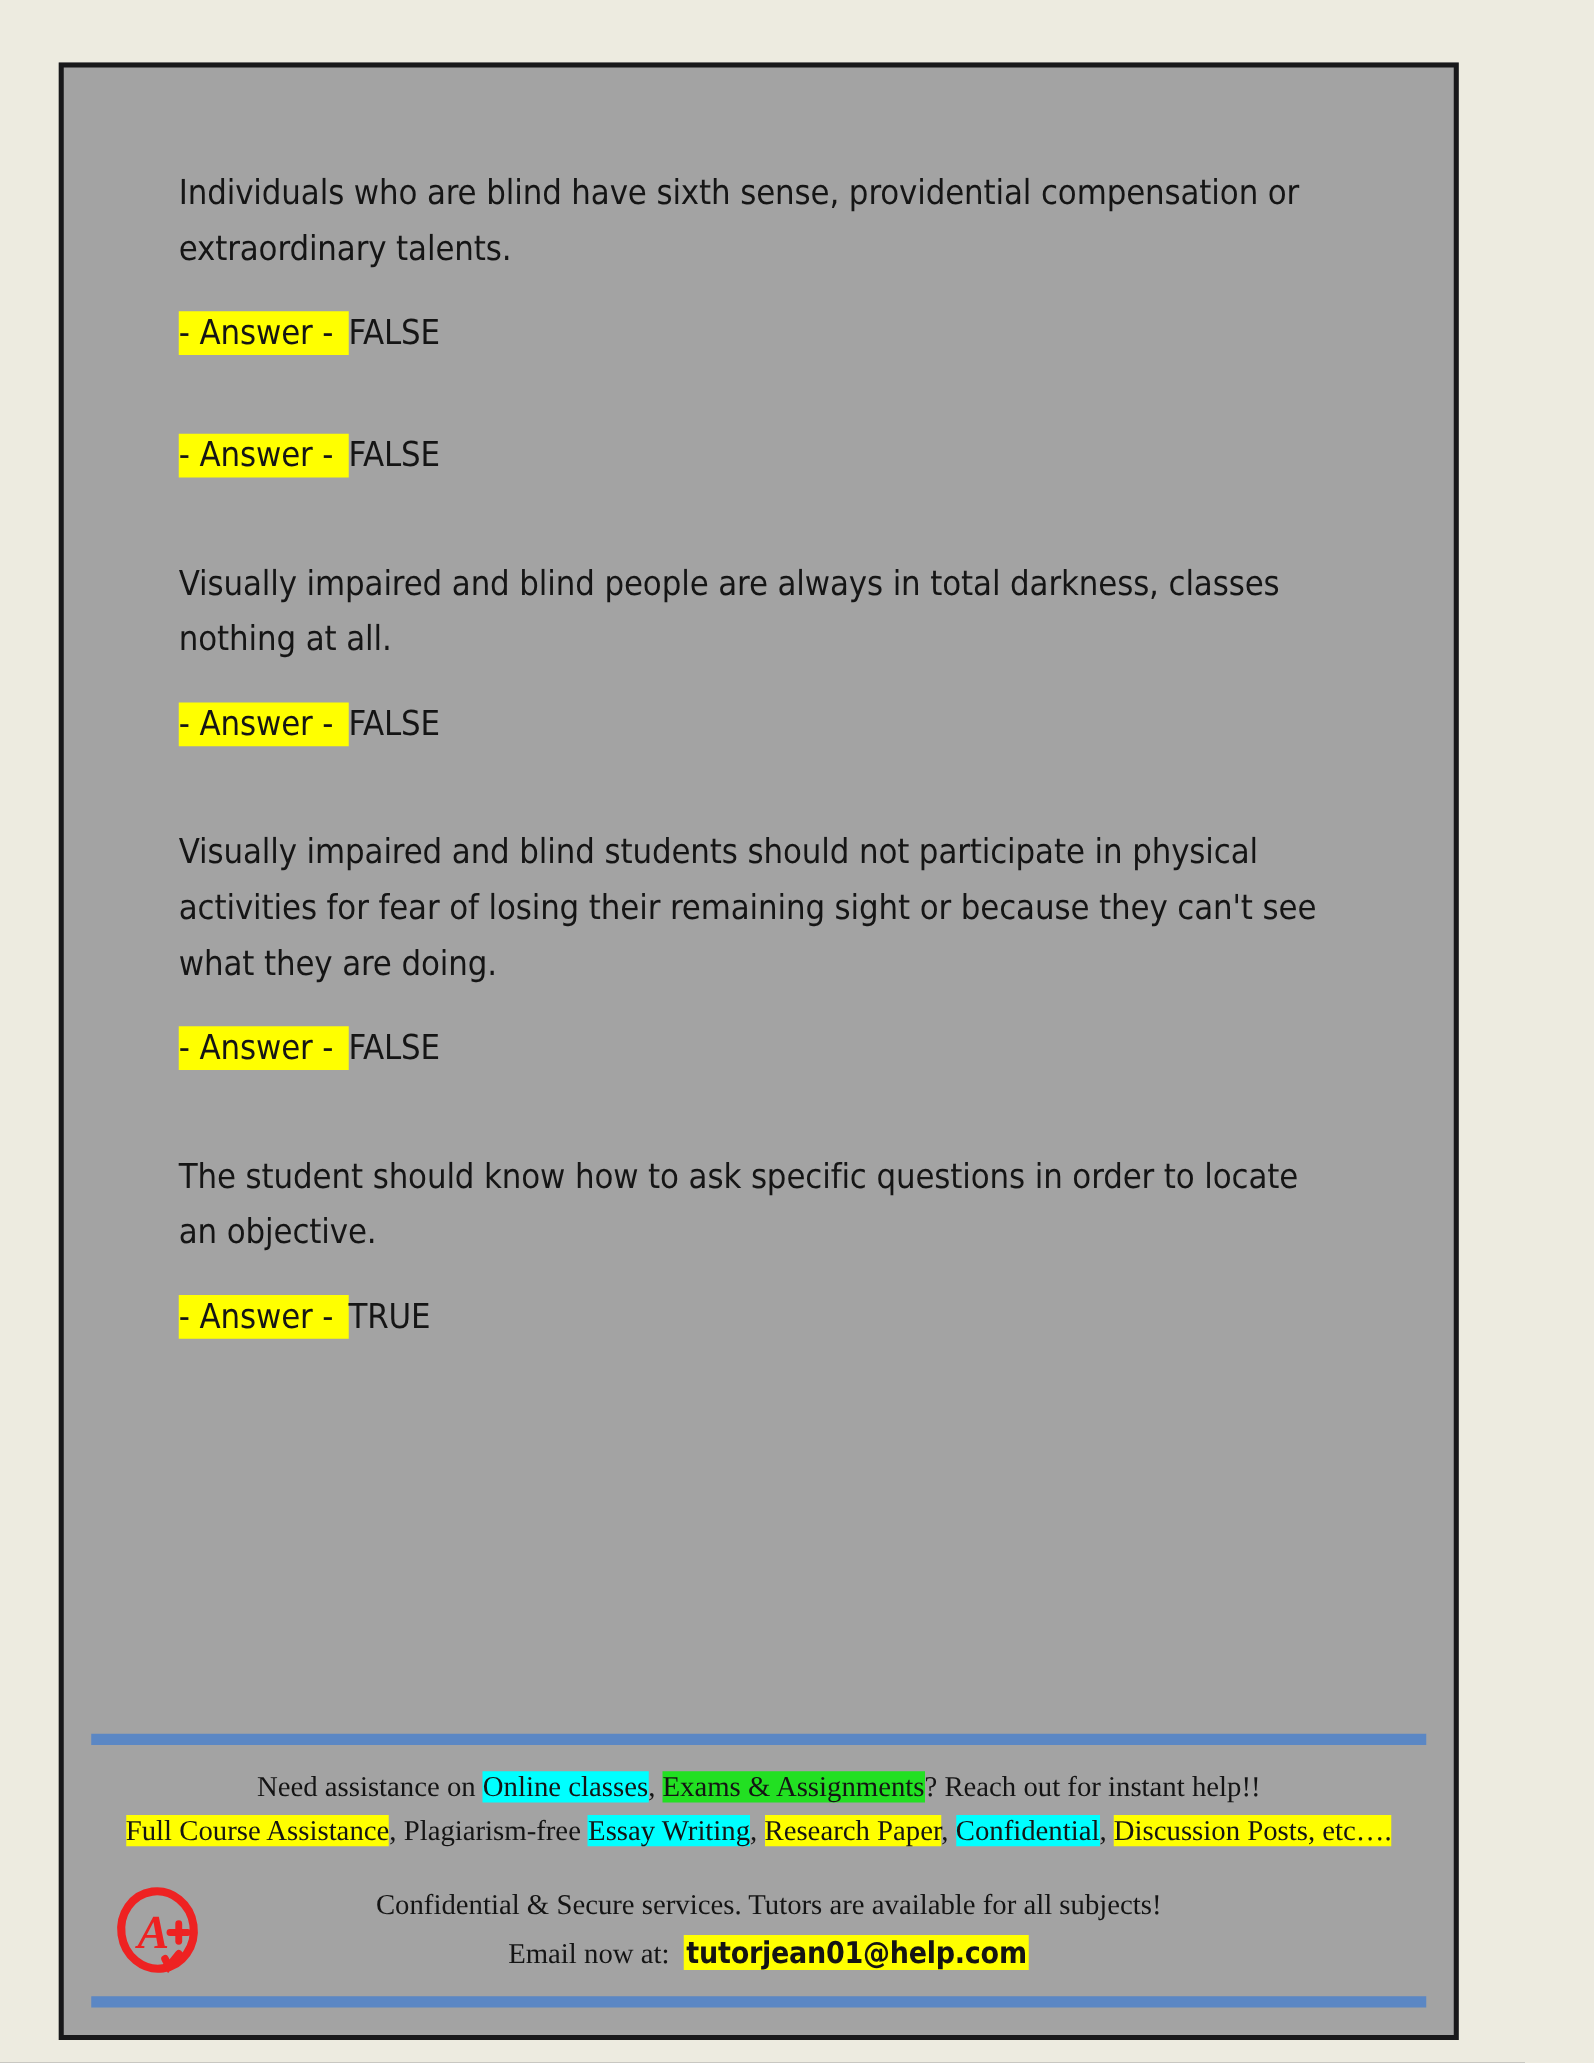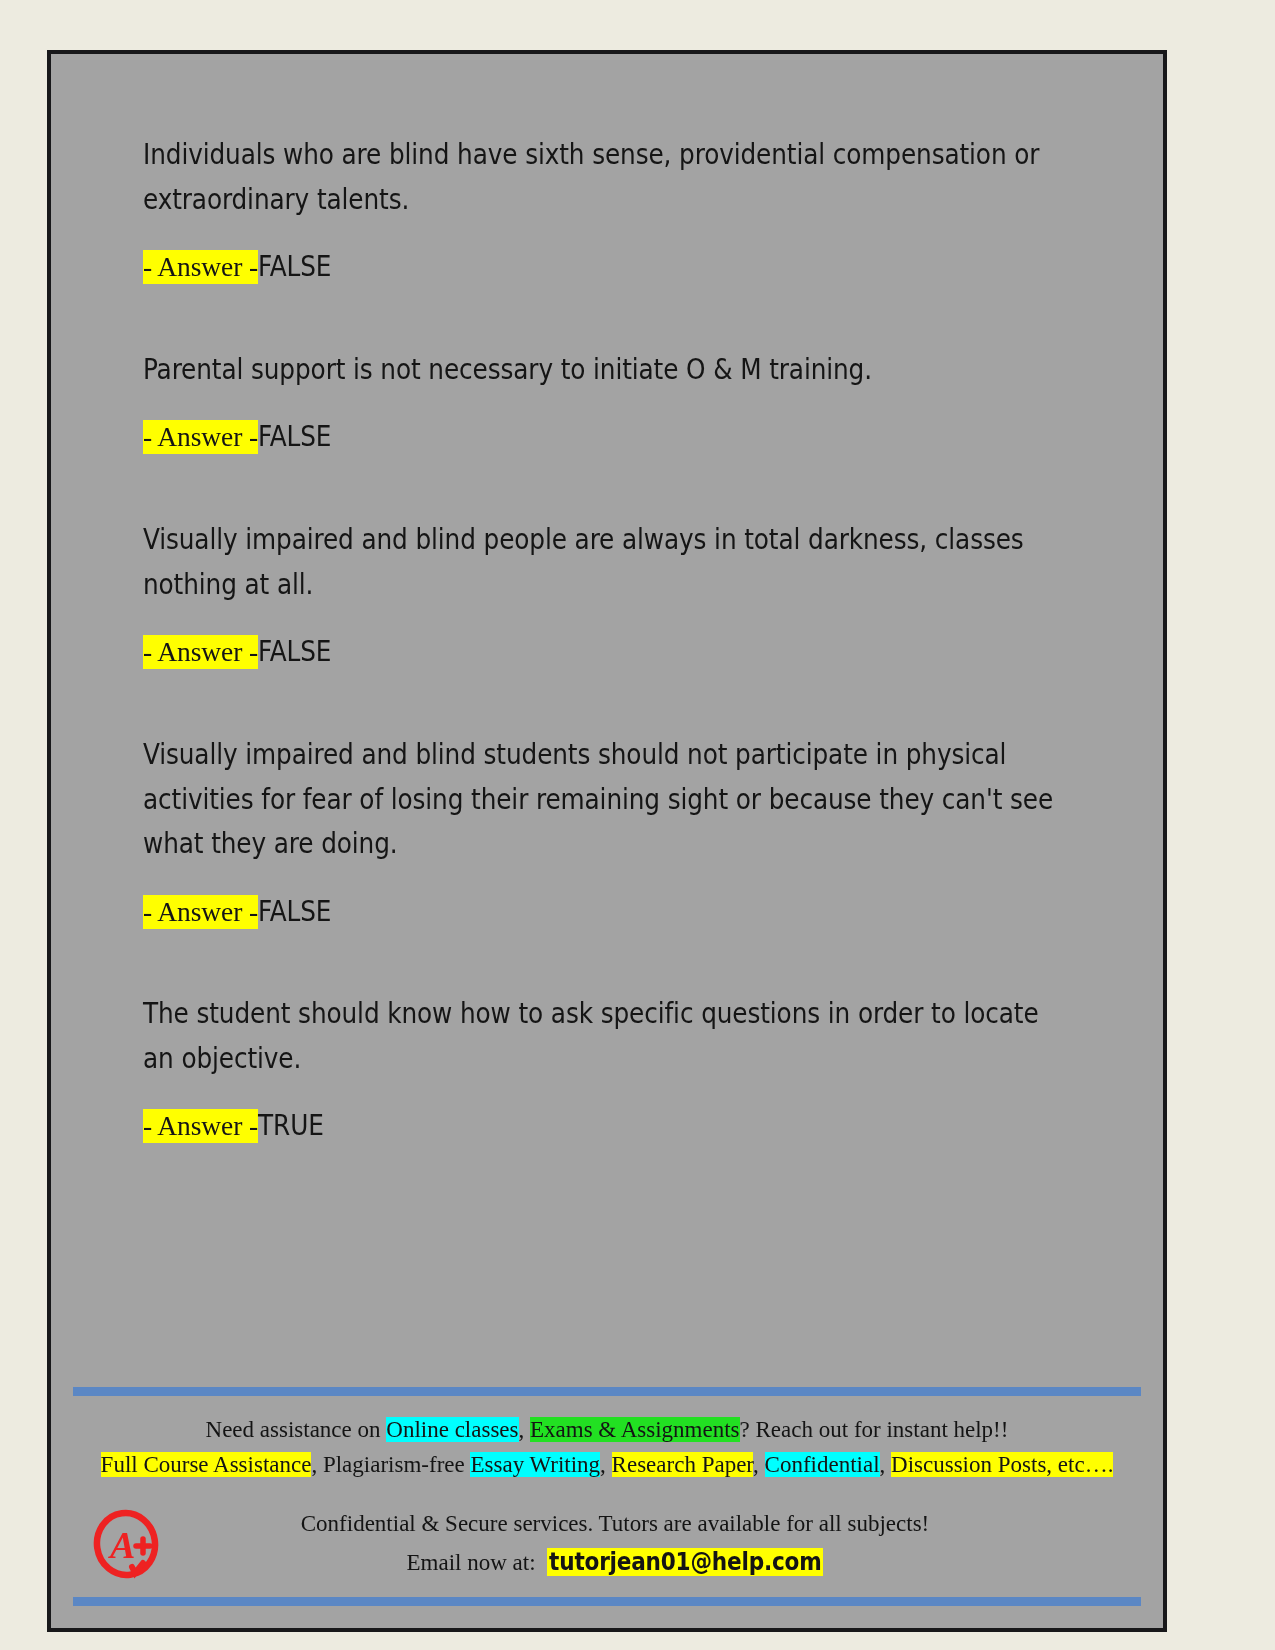--- a/index.html
+++ b/index.html
@@ -52,22 +52,21 @@
     font-size: 27.5px;
     line-height: 1.3;
     color: #151515;
     margin: 0;
     letter-spacing: -0.1px;
     font-stretch: condensed;
   }
 
   .hl-answer {
     background: #ffff00;
-    padding: 1px 0 2px 0;
-    font-family: Liberation Serif, serif;
+    padding: 1px 12px 2px 0;
   }
 
   
   .footer {
     position: absolute;
     left: 0;
     right: 0;
     bottom: 0;
     padding: 0;
   }
@@ -140,21 +139,20 @@
 <div class="page">
 
   <div class="content">
 
     <div class="qa-block">
       <p class="question">Individuals who are blind have sixth sense, providential compensation or extraordinary talents.</p>
       <p class="answer-line"><span class="hl-answer">- Answer -</span><span>FALSE</span></p>
     </div>
 
     <div class="qa-block">
-      <p class="question">Parental support is not necessary to initiate O &amp; M training.</p>
       <p class="answer-line"><span class="hl-answer">- Answer -</span><span>FALSE</span></p>
     </div>
 
     <div class="qa-block">
       <p class="question">Visually impaired and blind people are always in total darkness, classes nothing at all.</p>
       <p class="answer-line"><span class="hl-answer">- Answer -</span><span>FALSE</span></p>
     </div>
 
     <div class="qa-block">
       <p class="question">Visually impaired and blind students should not participate in physical activities for fear of losing their remaining sight or because they can't see what they are doing.</p>

